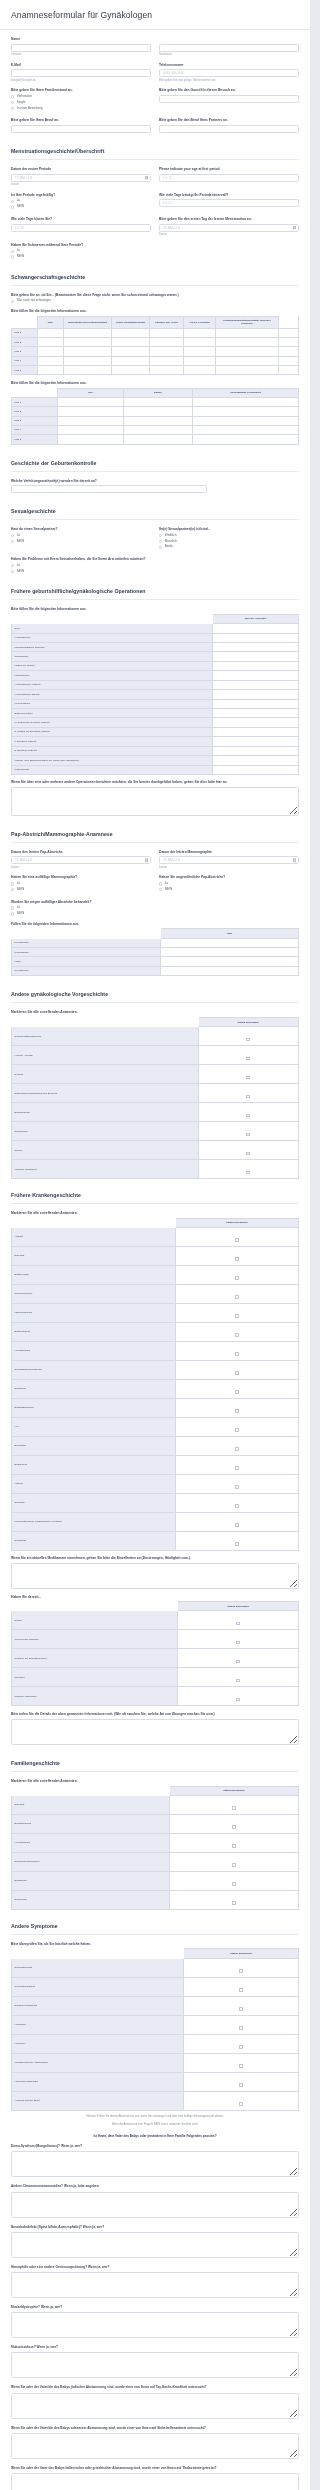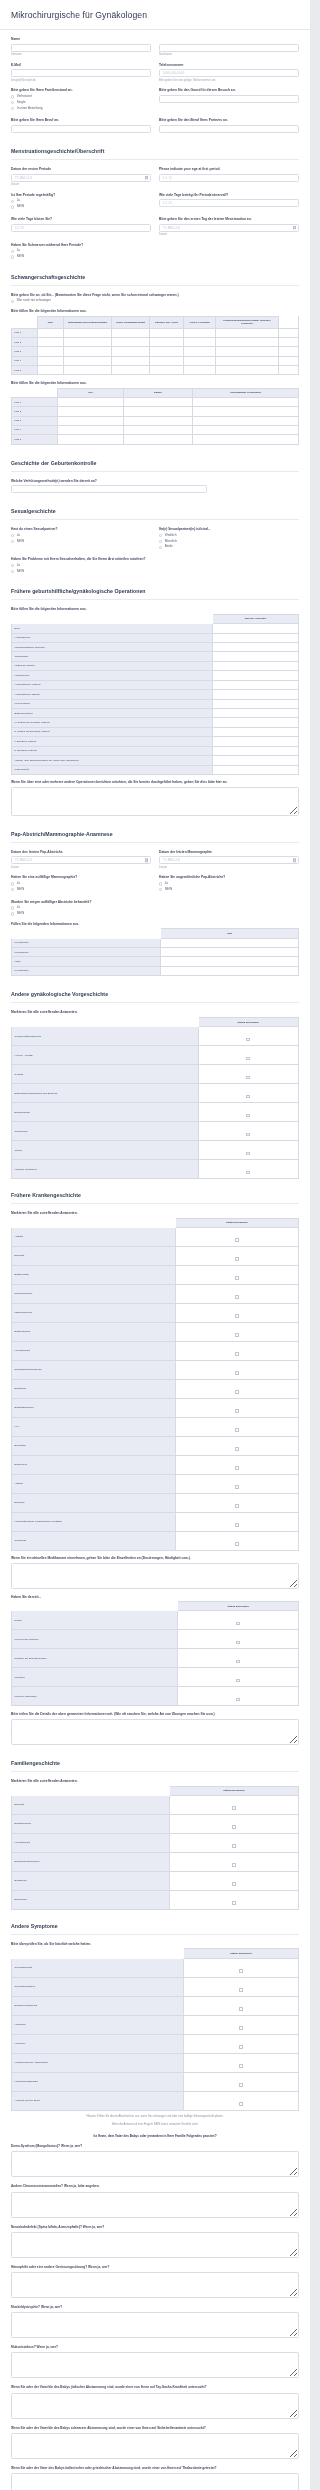--- a/index.html
+++ b/index.html
@@ -208,21 +208,21 @@
     margin-bottom: 2.6px;
     display: block;
   }
 </style>
 </head>
 <body>
 
 <div class="page">
 
   <div class="form-header">
-    <div class="form-title">Mikrochirurgische für Gynäkologen</div>
+    <div class="form-title">Anamneseformular für Gynäkologen</div>
   </div>
 
   <div class="section">
     <div class="field" style="padding-top:7px;">
       <label class="q">Name</label>
       <div class="row2">
         <div class="col">
           <input class="inp" style="">
           <div class="sub">Vorname</div>
         </div>

